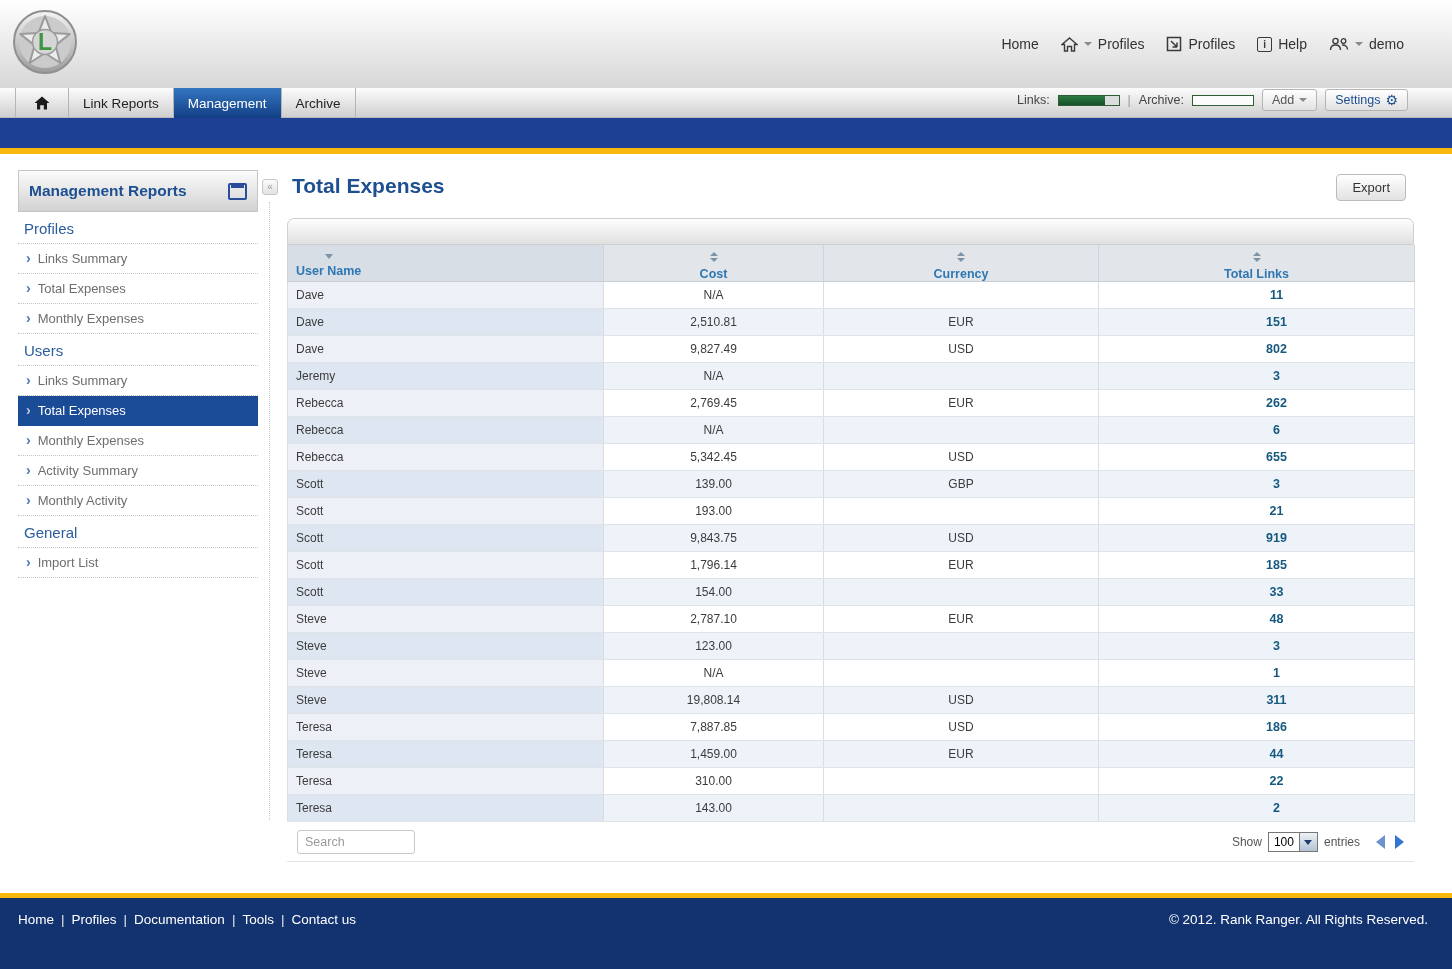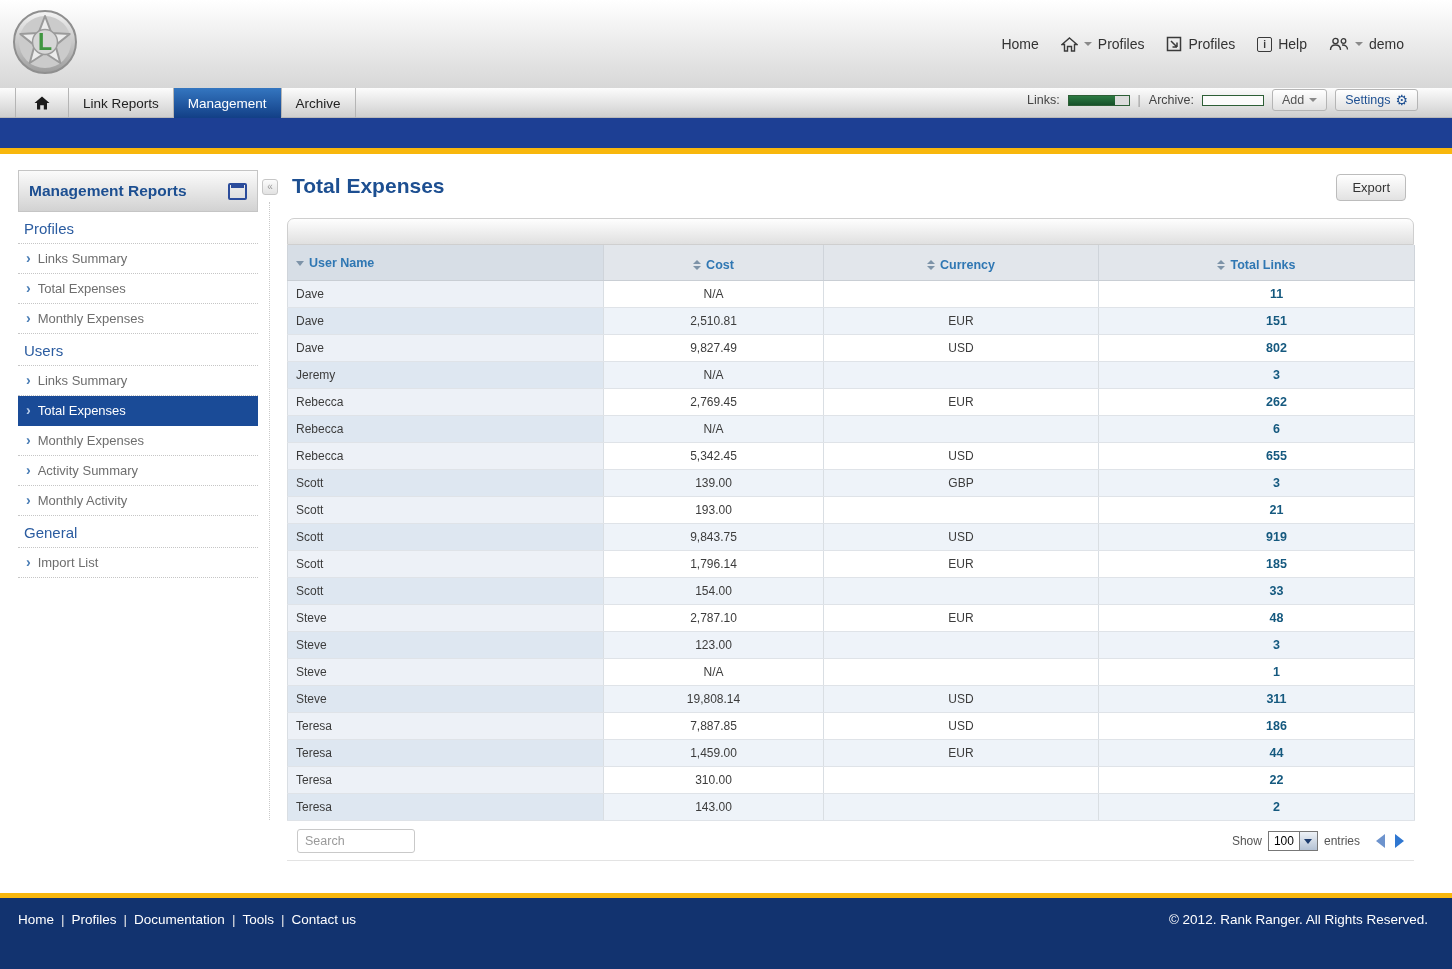--- a/index.html
+++ b/index.html
@@ -22,21 +22,21 @@
     align-items:center;justify-content:center;font-size:10px;font-weight:700;color:#3a3a3a;box-sizing:border-box;}
 
   
   .tab-bar{position:absolute;top:88px;left:0;width:100%;height:30px;
     background:linear-gradient(#fcfcfc,#cfcfcf);border-bottom:1px solid #b9b9b9;box-sizing:border-box;}
   .tabs{display:flex;height:30px;margin-left:15px;}
   .tab{display:flex;align-items:center;padding:0 14px;font-size:13.5px;color:#222;
     border-right:1px solid #b5b5b5;cursor:pointer;}
   .tab:first-child{border-left:1px solid #b5b5b5;padding:0 18px;}
   .tab.active{background:linear-gradient(#3476c0,#123f86);color:#fff;}
-  .tab-right{position:absolute;right:34px;top:0;height:24px;display:flex;align-items:center;gap:8px;
+  .tab-right{position:absolute;right:44px;top:0;height:24px;display:flex;align-items:center;gap:8px;
     font-size:12.5px;color:#444;text-align:right;}
   .meter{width:62px;height:11px;border:1px solid #2d5e36;background:#dcdcdc;position:relative;
     display:inline-block;box-sizing:border-box;}
   .meter .fill{position:absolute;left:0;top:0;bottom:0;background:linear-gradient(#2c7a42,#16512a);}
   .meter.empty{background:#fbfbfb;}
   .pipe{color:#999;}
   .btn{border:1px solid #b5b5b5;border-radius:3px;background:linear-gradient(#ffffff,#e1e1e1);
     padding:3px 9px;font-size:12.5px;color:#555;display:flex;align-items:center;gap:5px;cursor:pointer;}
   .btn.settings{color:#1d4f91;}
   .gear{font-size:14px;color:#1d4f91;line-height:1;}
@@ -69,21 +69,21 @@
   .main{position:absolute;left:287px;top:156px;width:1127px;}
   .main-title{position:absolute;left:5px;top:18px;font-size:21px;font-weight:700;color:#1d4f91;}
   .export-btn{position:absolute;right:8px;top:18px;padding:5px 15px;font-size:13px;color:#333;
     border:1px solid #bcbcbc;border-radius:4px;background:linear-gradient(#ffffff,#e2e2e2);cursor:pointer;}
   .table-card{position:absolute;left:0;top:62px;width:1127px;}
   .card-toolbar{height:27px;background:linear-gradient(#fefefe,#e0e0e0);border:1px solid #cfcfcf;
     border-radius:7px 7px 0 0;box-sizing:border-box;}
   table{width:100%;border-collapse:collapse;table-layout:fixed;}
   thead th{height:35px;background:#e2e6eb;font-size:12.5px;color:#2f77b3;font-weight:700;
     border-right:1px solid #cfd4da;border-bottom:1px solid #c9ced4;text-align:center;padding:0;cursor:pointer;}
-  thead th .th-inner{display:inline-flex;align-items:center;gap:5px;}
+  thead th .th-inner{display:inline-flex;align-items:center;gap:5px;flex-direction:column;}
   thead th.first{text-align:left;padding-left:8px;background:#d7dee6;border-left:1px solid #cfd4da;}
   .sort-desc{width:0;height:0;border-left:4px solid transparent;border-right:4px solid transparent;
     border-top:5px solid #7d93a8;display:inline-block;}
   .sort-both{display:inline-flex;flex-direction:column;gap:2px;}
   .sort-both i{display:block;width:0;height:0;border-left:4px solid transparent;border-right:4px solid transparent;}
   .sort-both .up{border-bottom:4px solid #7d93a8;}
   .sort-both .down{border-top:4px solid #7d93a8;}
   tbody td{height:26px;font-size:12px;color:#3c3c3c;border-right:1px solid #d9dee3;
     border-bottom:1px solid #dfe3e8;text-align:center;padding:0;}
   tbody td.user{text-align:left;padding-left:8px;border-left:1px solid #d9dee3;}

